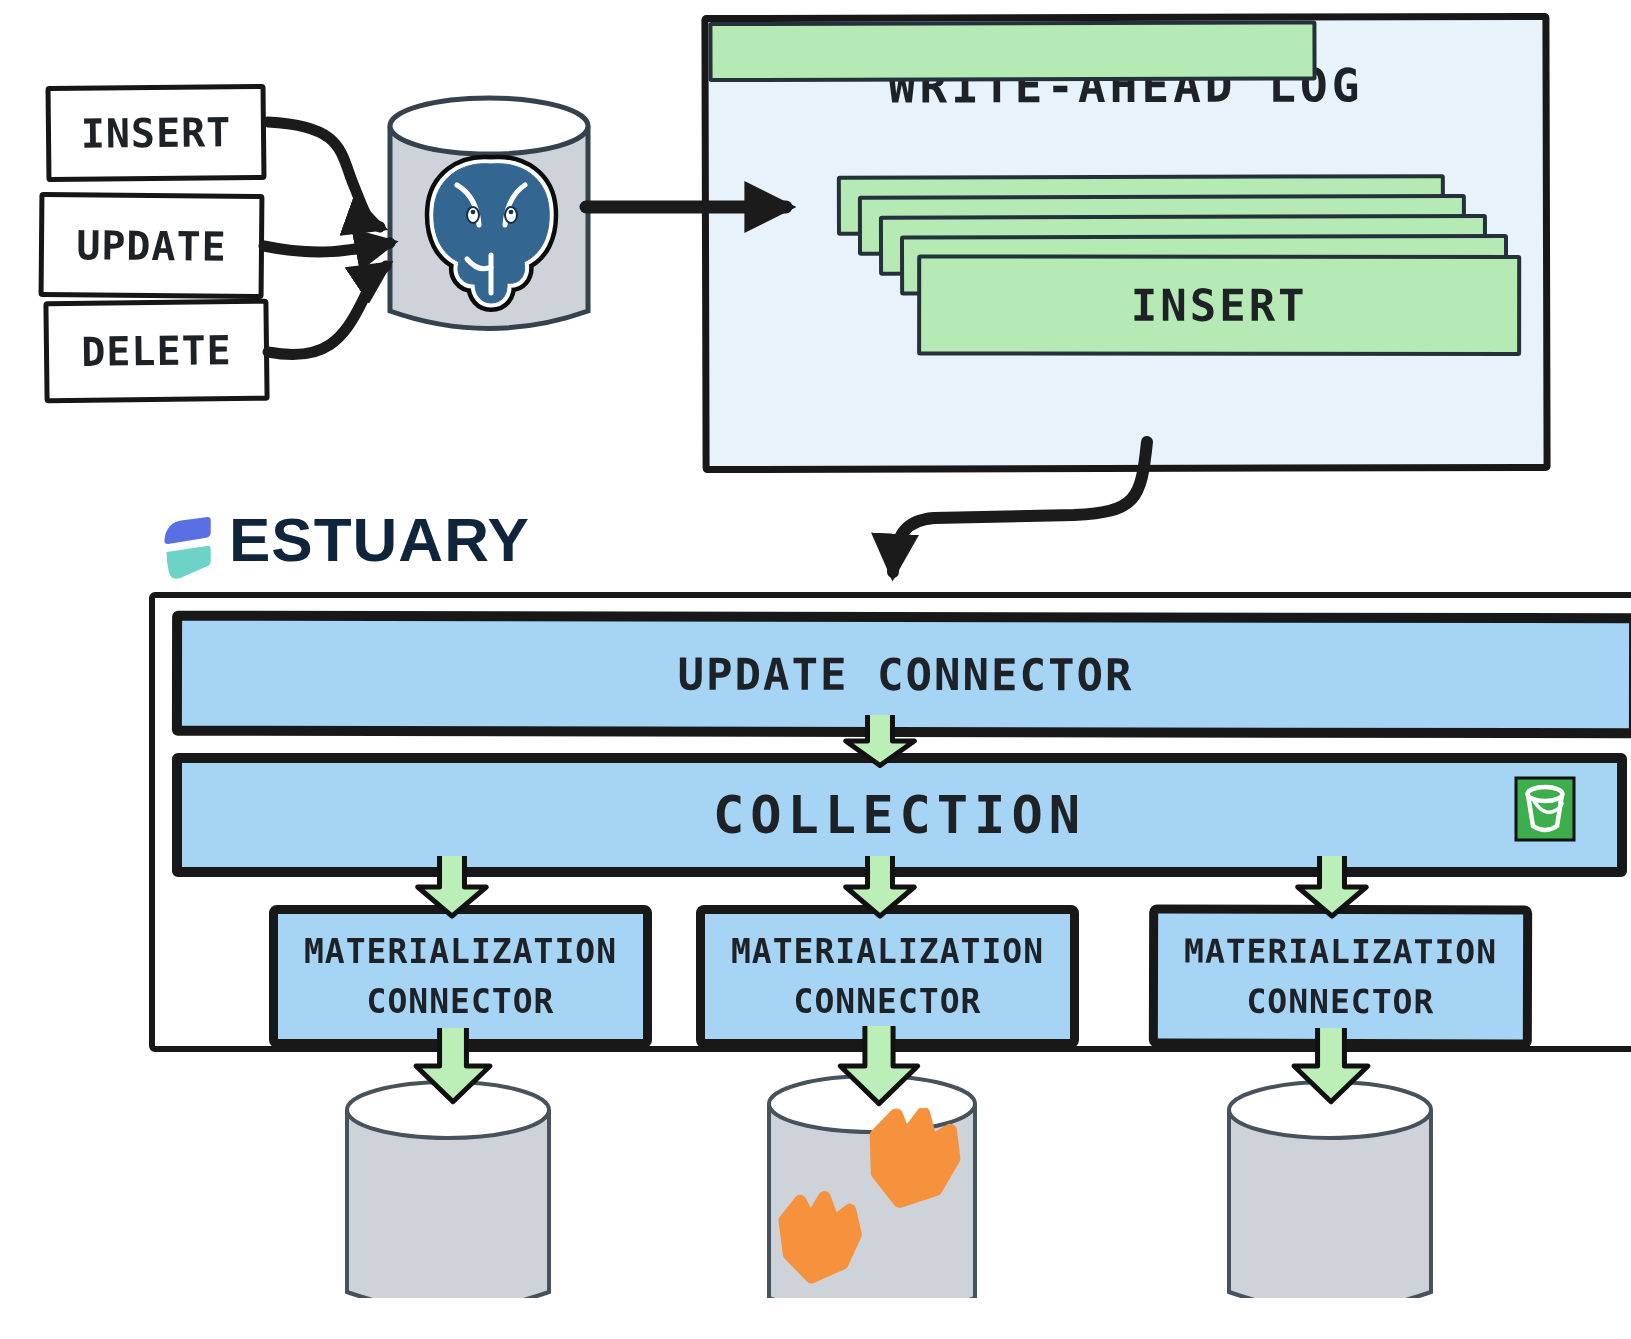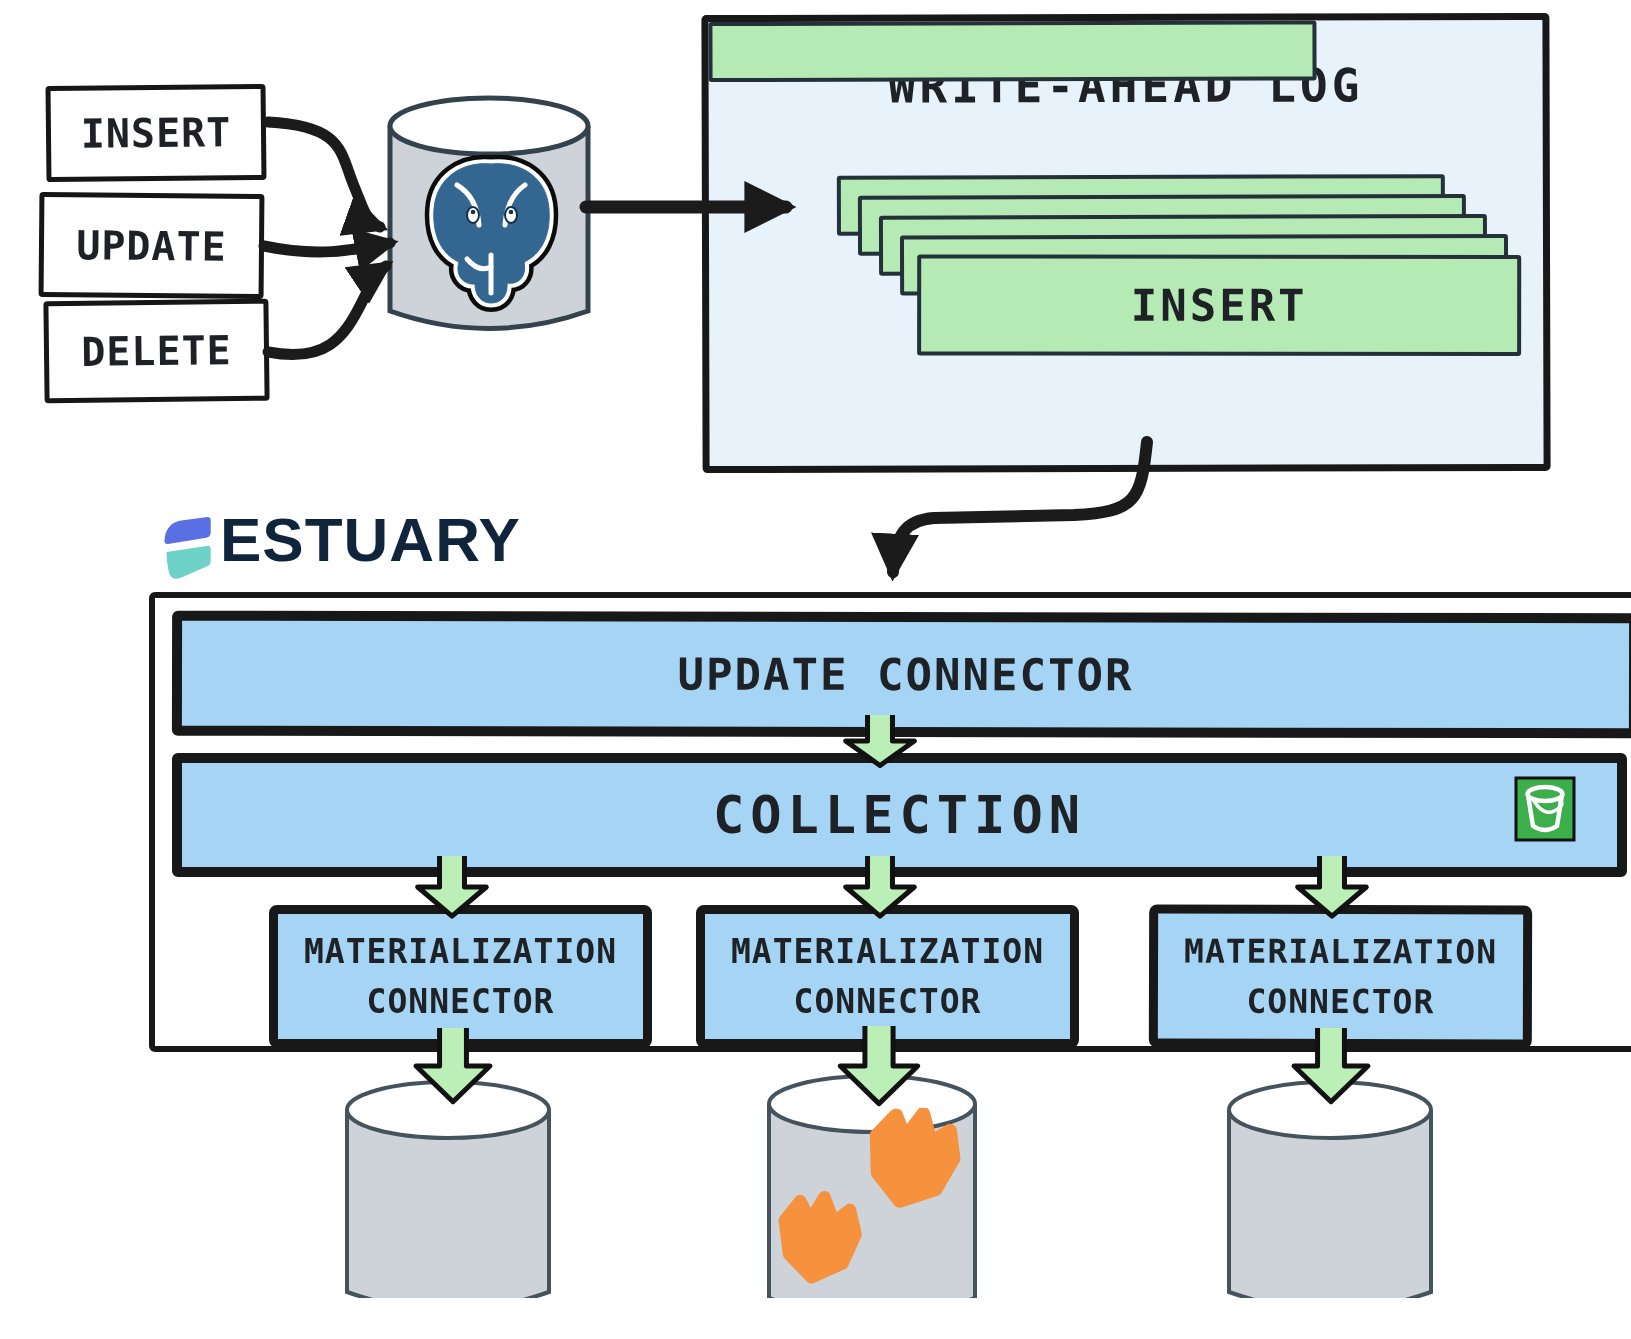--- a/index.html
+++ b/index.html
@@ -23,21 +23,21 @@
   .wal-bar:nth-of-type(2){left:128px;top:154px;}
   .wal-bar:nth-of-type(3){left:149px;top:174px;}
   .wal-bar:nth-of-type(4){left:170px;top:194px;}
   .wal-bar:nth-of-type(5){left:191px;top:214px;}
   .wal-insert{position:absolute;left:208px;top:234px;width:596px;height:93px;
               background:#b6eab4;border:4px solid #25313a;border-radius:3px;
               display:flex;align-items:center;justify-content:center;
               font-size:44px;font-weight:bold;letter-spacing:3px;transform:rotate(0.2deg);}
 
   
-  .brand-text{left:196px;top:505px;height:70px;line-height:70px;
+  .brand-text{left:205px;top:505px;height:70px;line-height:70px;
               font-family:"Liberation Sans",sans-serif;font-weight:bold;font-size:62px;
               letter-spacing:1px;color:#10243c;z-index:2;}
 
   
   .estuary-box{left:125px;top:592px;width:1487px;height:448px;background:#fff;
                border:6px solid #181818;border-radius:6px;z-index:1;}
 
   .bluebar{background:#a6d4f5;border:10px solid #181818;border-radius:6px;
            display:flex;align-items:center;justify-content:center;
            font-weight:bold;z-index:2;}

